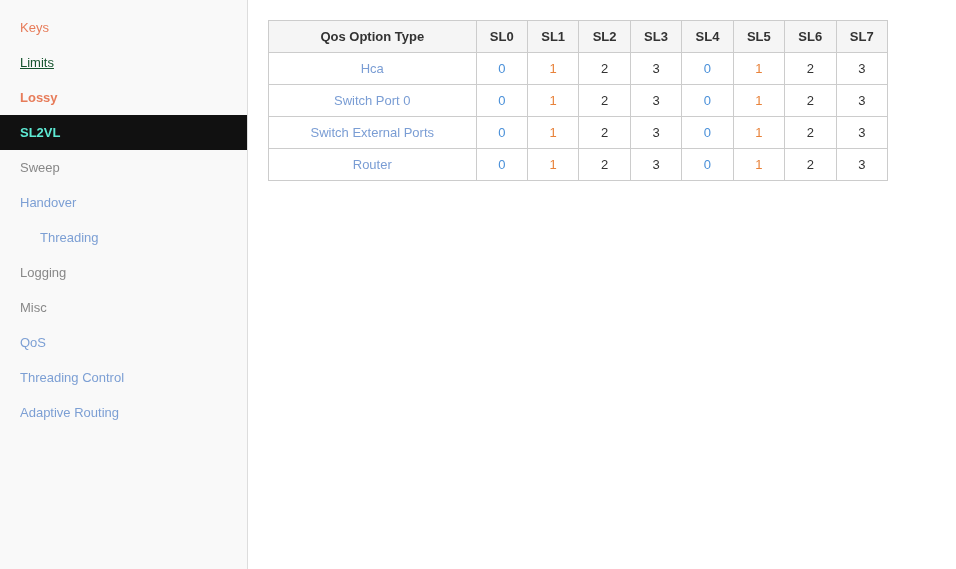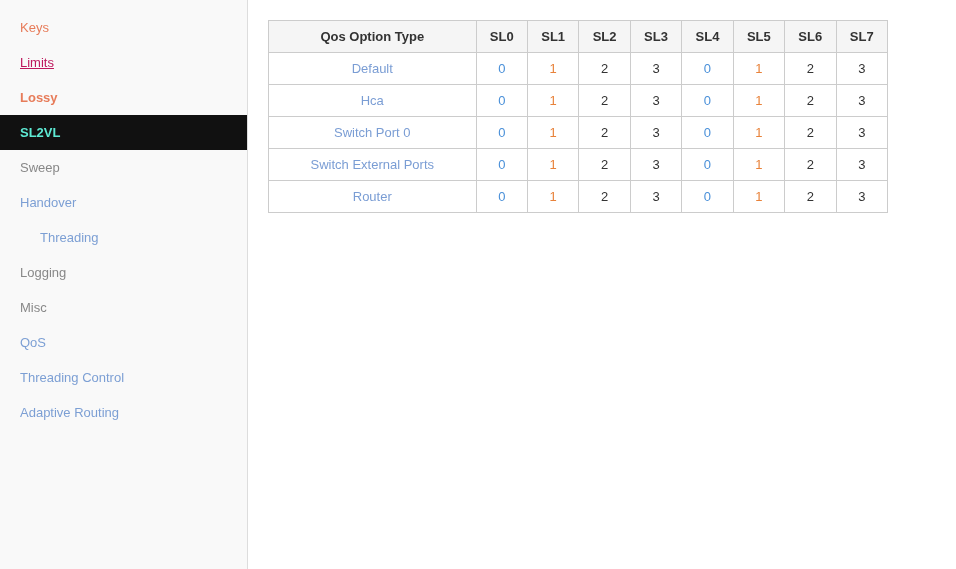--- a/index.html
+++ b/index.html
@@ -28,21 +28,21 @@
       cursor: pointer;
       color: #888;
       font-size: 13px;
     }
     .sidebar-item.active {
       background: #111;
       color: #5eead4;
       font-weight: bold;
     }
     .sidebar-item.keys { color: #e77c5a; }
-    .sidebar-item.limits { color: #be185d; text-decoration: underline; }
+    .sidebar-item.limits { color: #14532d; text-decoration: underline; }
     .sidebar-item.lossy { color: #e77c5a; font-weight: bold; }
     .sidebar-item.sweep { color: #888; }
     .sidebar-item.handover { color: #7c9fd4; }
     .sidebar-item.threading { color: #7c9fd4; margin-left: 20px; }
     .sidebar-item.logging { color: #888; }
     .sidebar-item.misc { color: #888; }
     .sidebar-item.qos { color: #7c9fd4; }
     .sidebar-item.congestion { color: #7c9fd4; }
     .sidebar-item.adaptive { color: #7c9fd4; }
 
@@ -112,31 +112,20 @@
           <th>SL1</th>
           <th>SL2</th>
           <th>SL3</th>
           <th>SL4</th>
           <th>SL5</th>
           <th>SL6</th>
           <th>SL7</th>
         </tr>
     </thead>
     <tbody>
-    <tr>
-          <td class="row-label">Default</td>
-          <td class="val-blue">0</td>
-          <td class="val-orange">1</td>
-          <td class="val-dark">2</td>
-          <td class="val-dark">3</td>
-          <td class="val-blue">0</td>
-          <td class="val-orange">1</td>
-          <td class="val-dark">2</td>
-          <td class="val-dark">3</td>
-        </tr>
         <tr>
           <td class="row-label">Hca</td>
           <td class="val-blue">0</td>
           <td class="val-orange">1</td>
           <td class="val-dark">2</td>
           <td class="val-dark">3</td>
           <td class="val-blue">0</td>
           <td class="val-orange">1</td>
           <td class="val-dark">2</td>
           <td class="val-dark">3</td>

